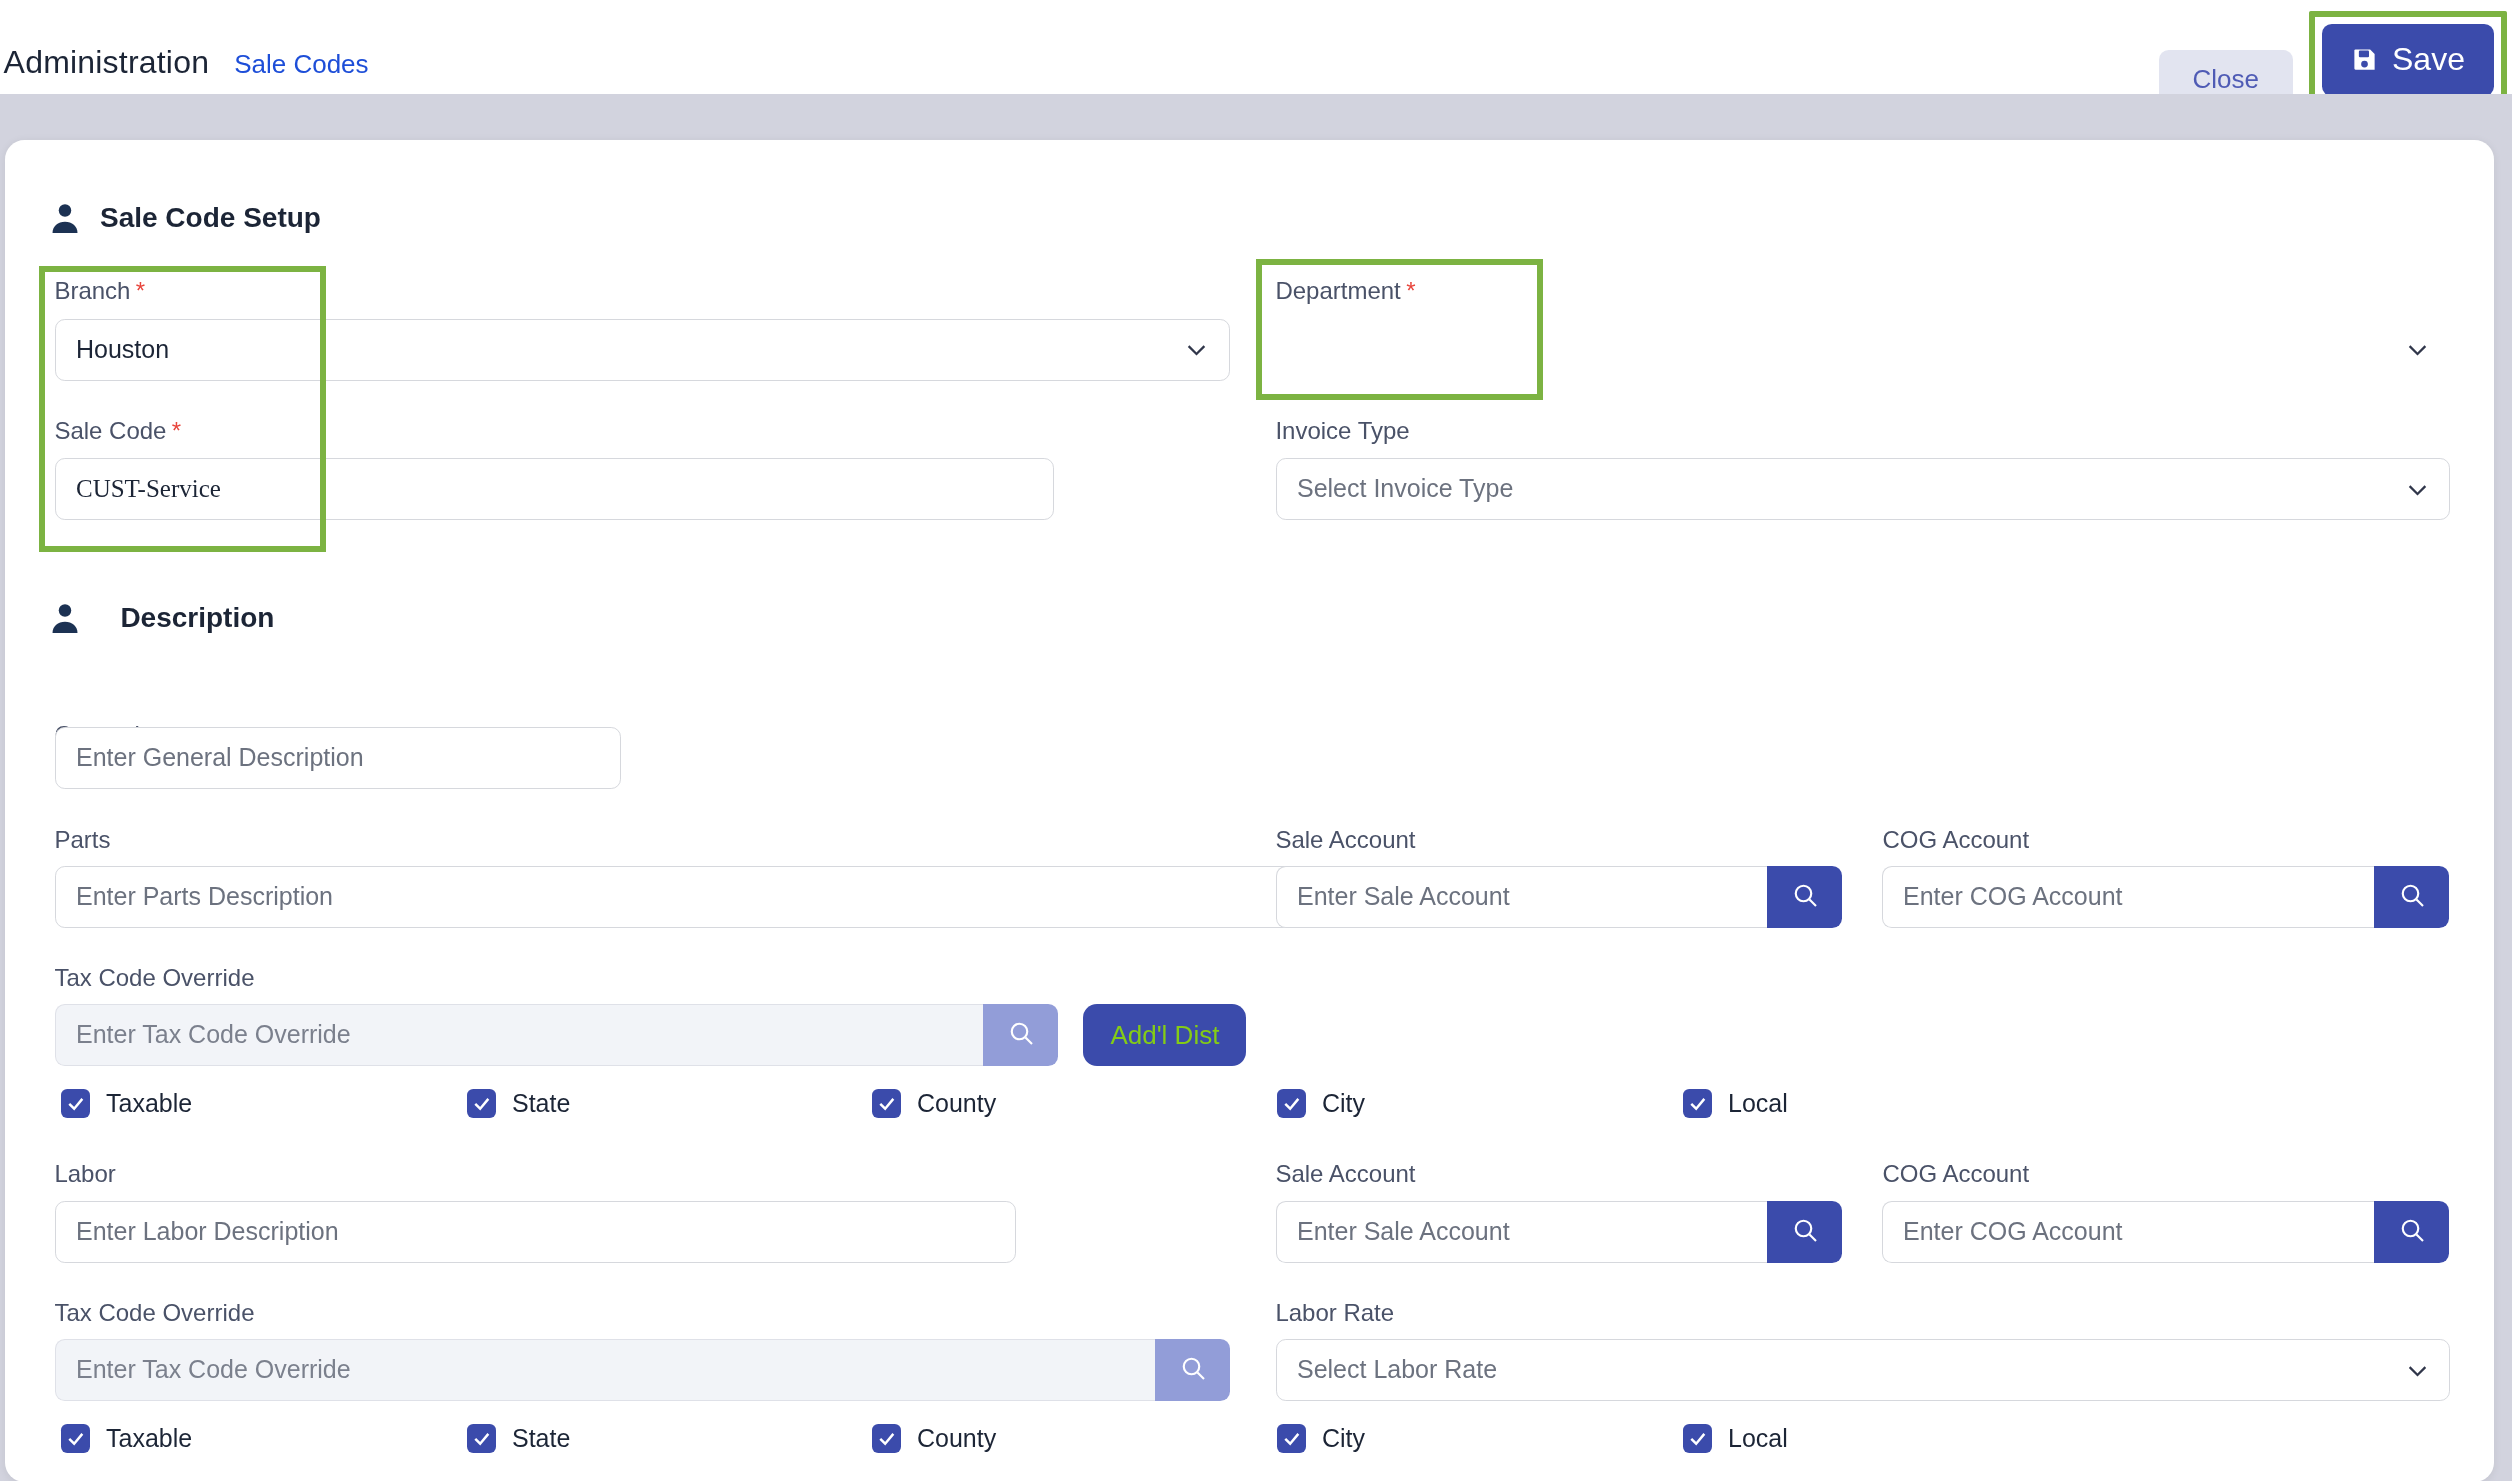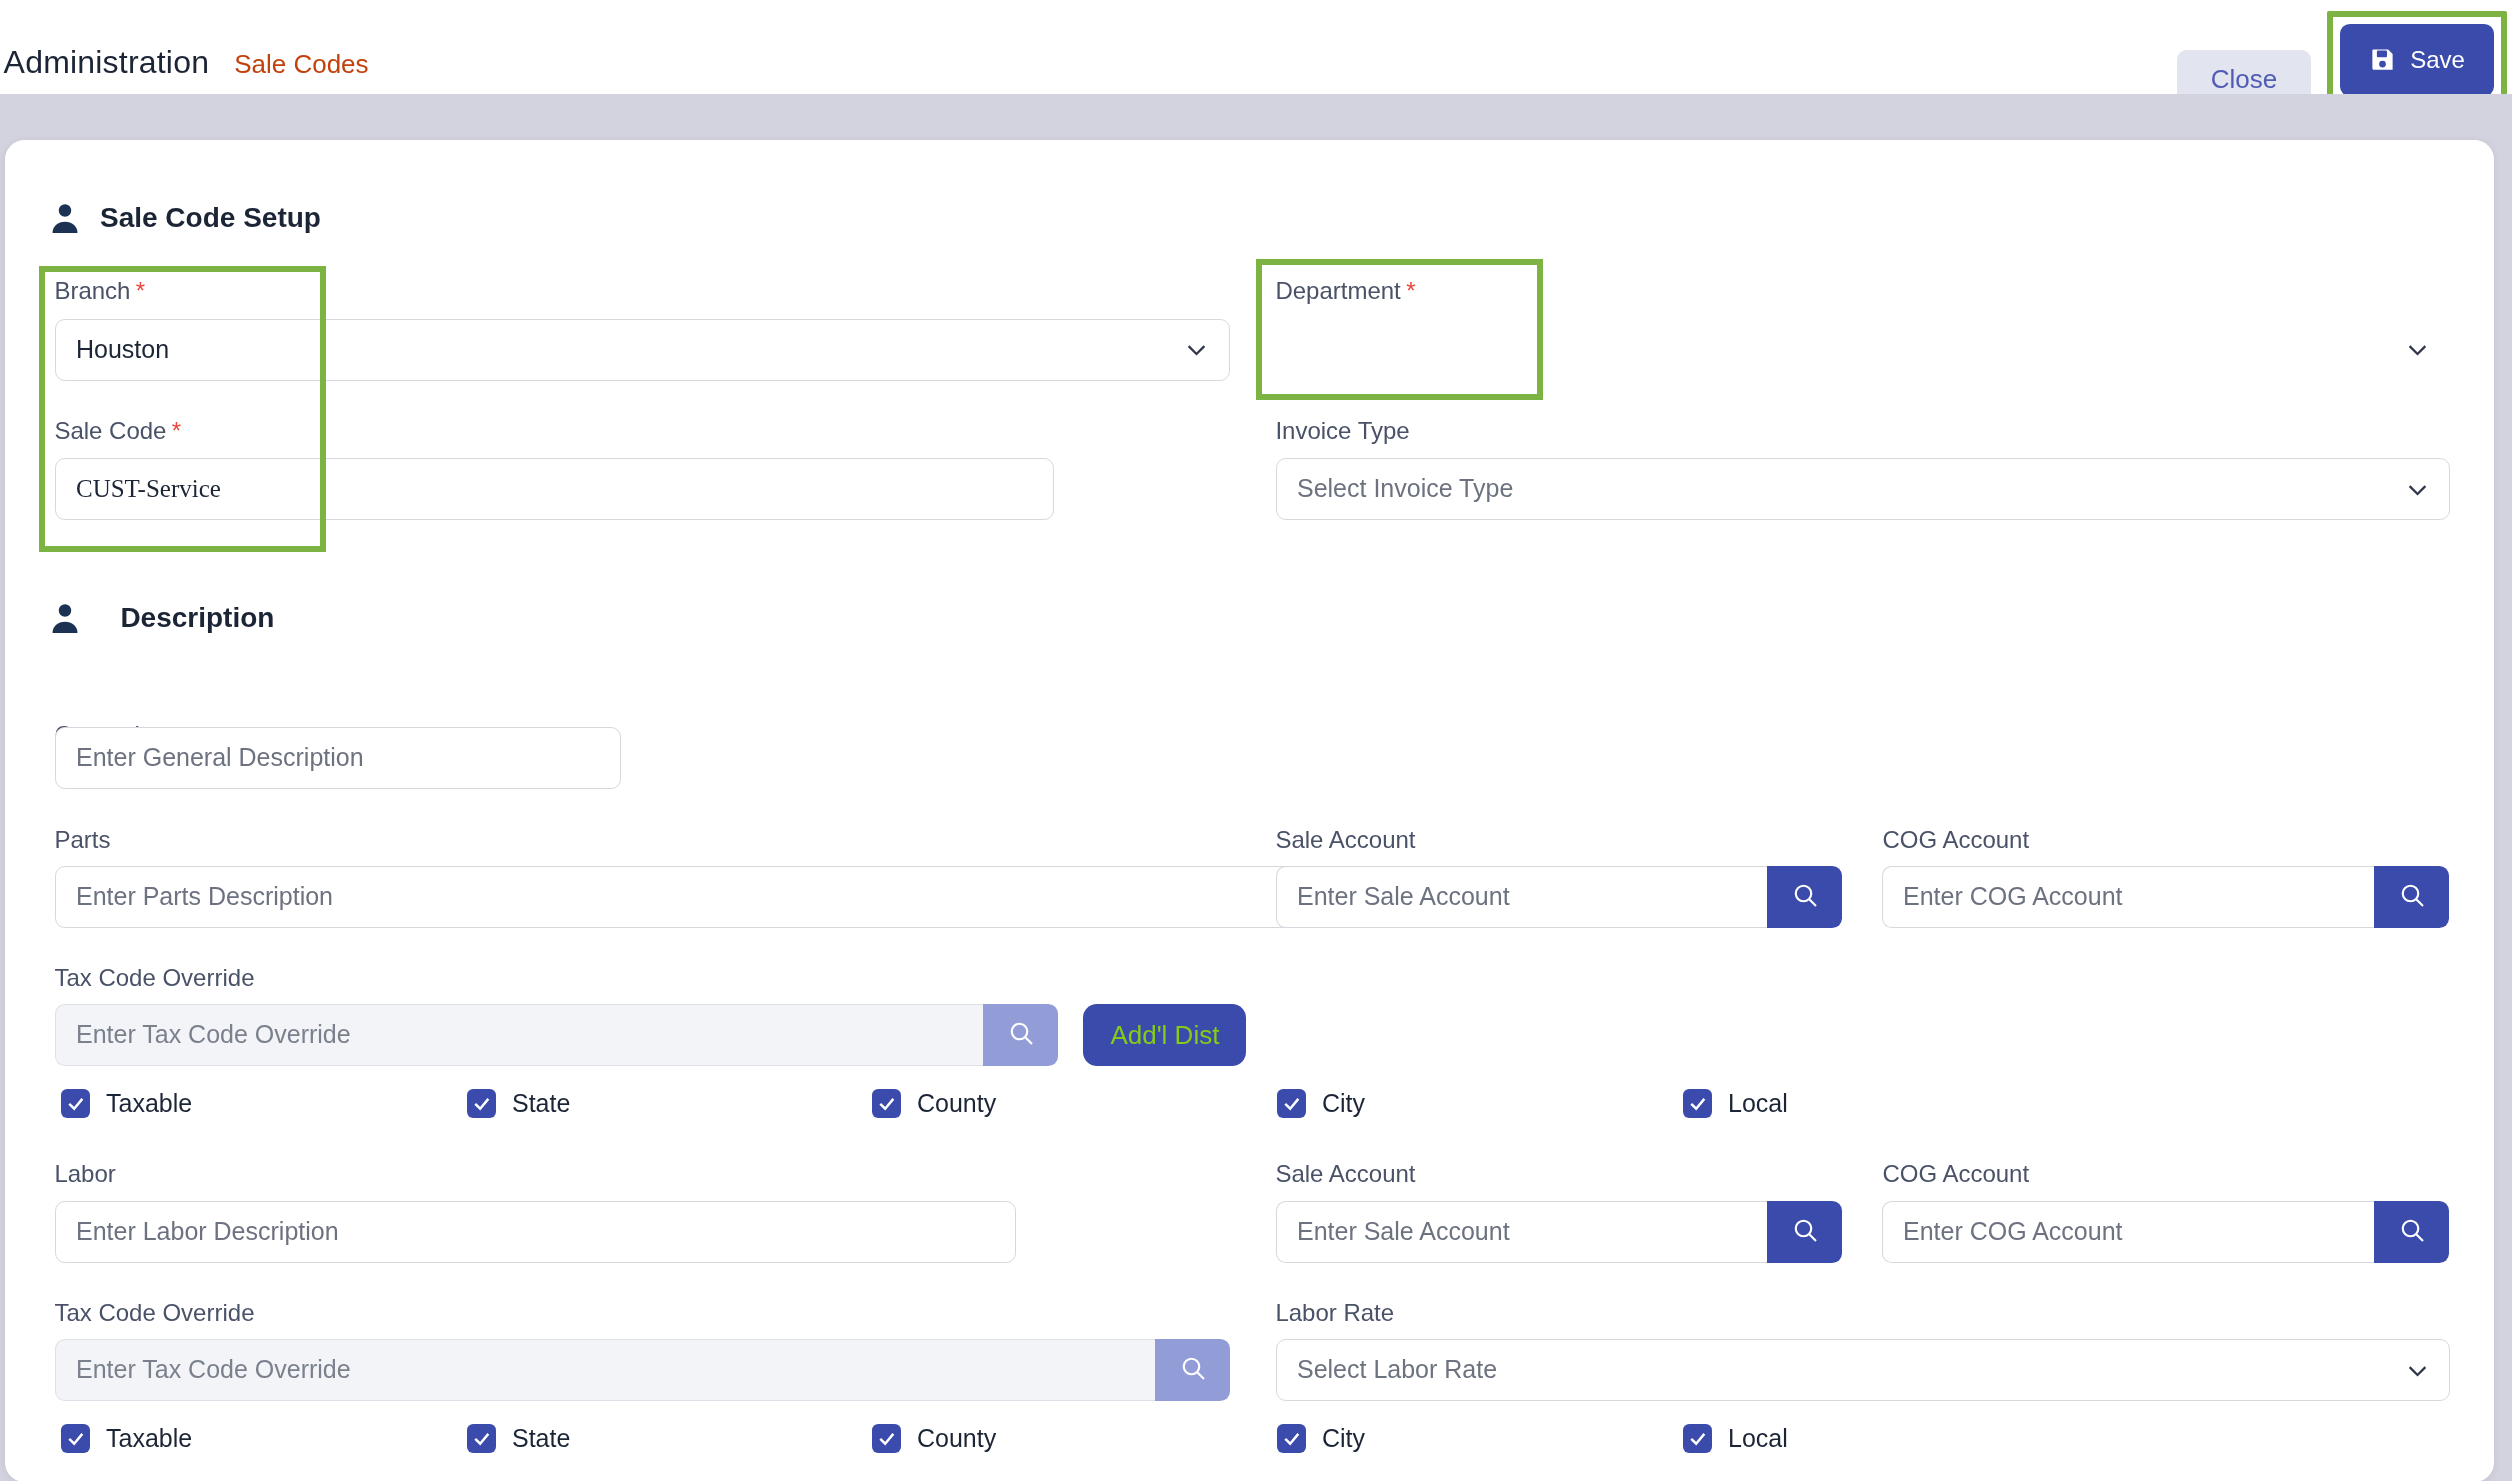--- a/index.html
+++ b/index.html
@@ -13,37 +13,37 @@
   
   .topbar{
     position:absolute;left:0;top:0;width:2512px;height:94px;
     background:#ffffff;
   }
   .crumbs{position:absolute;left:0;top:28.6px;display:flex;align-items:baseline;}
   .crumb-main{
     font-size:32px;color:#1c2536;padding-left:3.6px;letter-spacing:0.2px;
   }
   .crumb-sub{
-    font-size:26px;color:#c2410c;margin-left:25px;margin-top:20px;
+    font-size:26px;color:#1d4ed8;margin-left:25px;margin-top:20px;
   }
   .topbtns{position:absolute;right:5.4px;top:10.7px;display:flex;align-items:flex-end;gap:0px;}
   .btn-close{
     background:#e2e4f0;color:#4f5bb5;border:none;border-radius:9.8px;
     font-size:26px;font-family:"Liberation Sans",sans-serif;
     padding:0 34px;height:59px;line-height:59px;cursor:pointer;
   }
   .save-wrap{
     margin-left:16px;
     border:6.2px solid #7cb342;background:#ffffff;
     padding:7.1px;border-radius:1.8px;
     box-sizing:border-box;
   }
   .btn-save{
     background:#3b4bab;color:#fff;border:none;border-radius:9.8px;
-    font-size:24px;font-family:"Liberation Sans",sans-serif;
+    font-size:32px;font-family:"Liberation Sans",sans-serif;
     height:72px;padding:0 28.6px;display:flex;align-items:center;gap:14.3px;cursor:pointer;
   }
   .save-ico{width:27px;height:27px;display:block;}
   
   .band{
     position:absolute;left:0;top:94px;width:2512px;height:1388px;
     background:#d2d3de;
   }
   .card{
     position:absolute;left:5.4px;top:140px;width:2489px;height:1342px;

